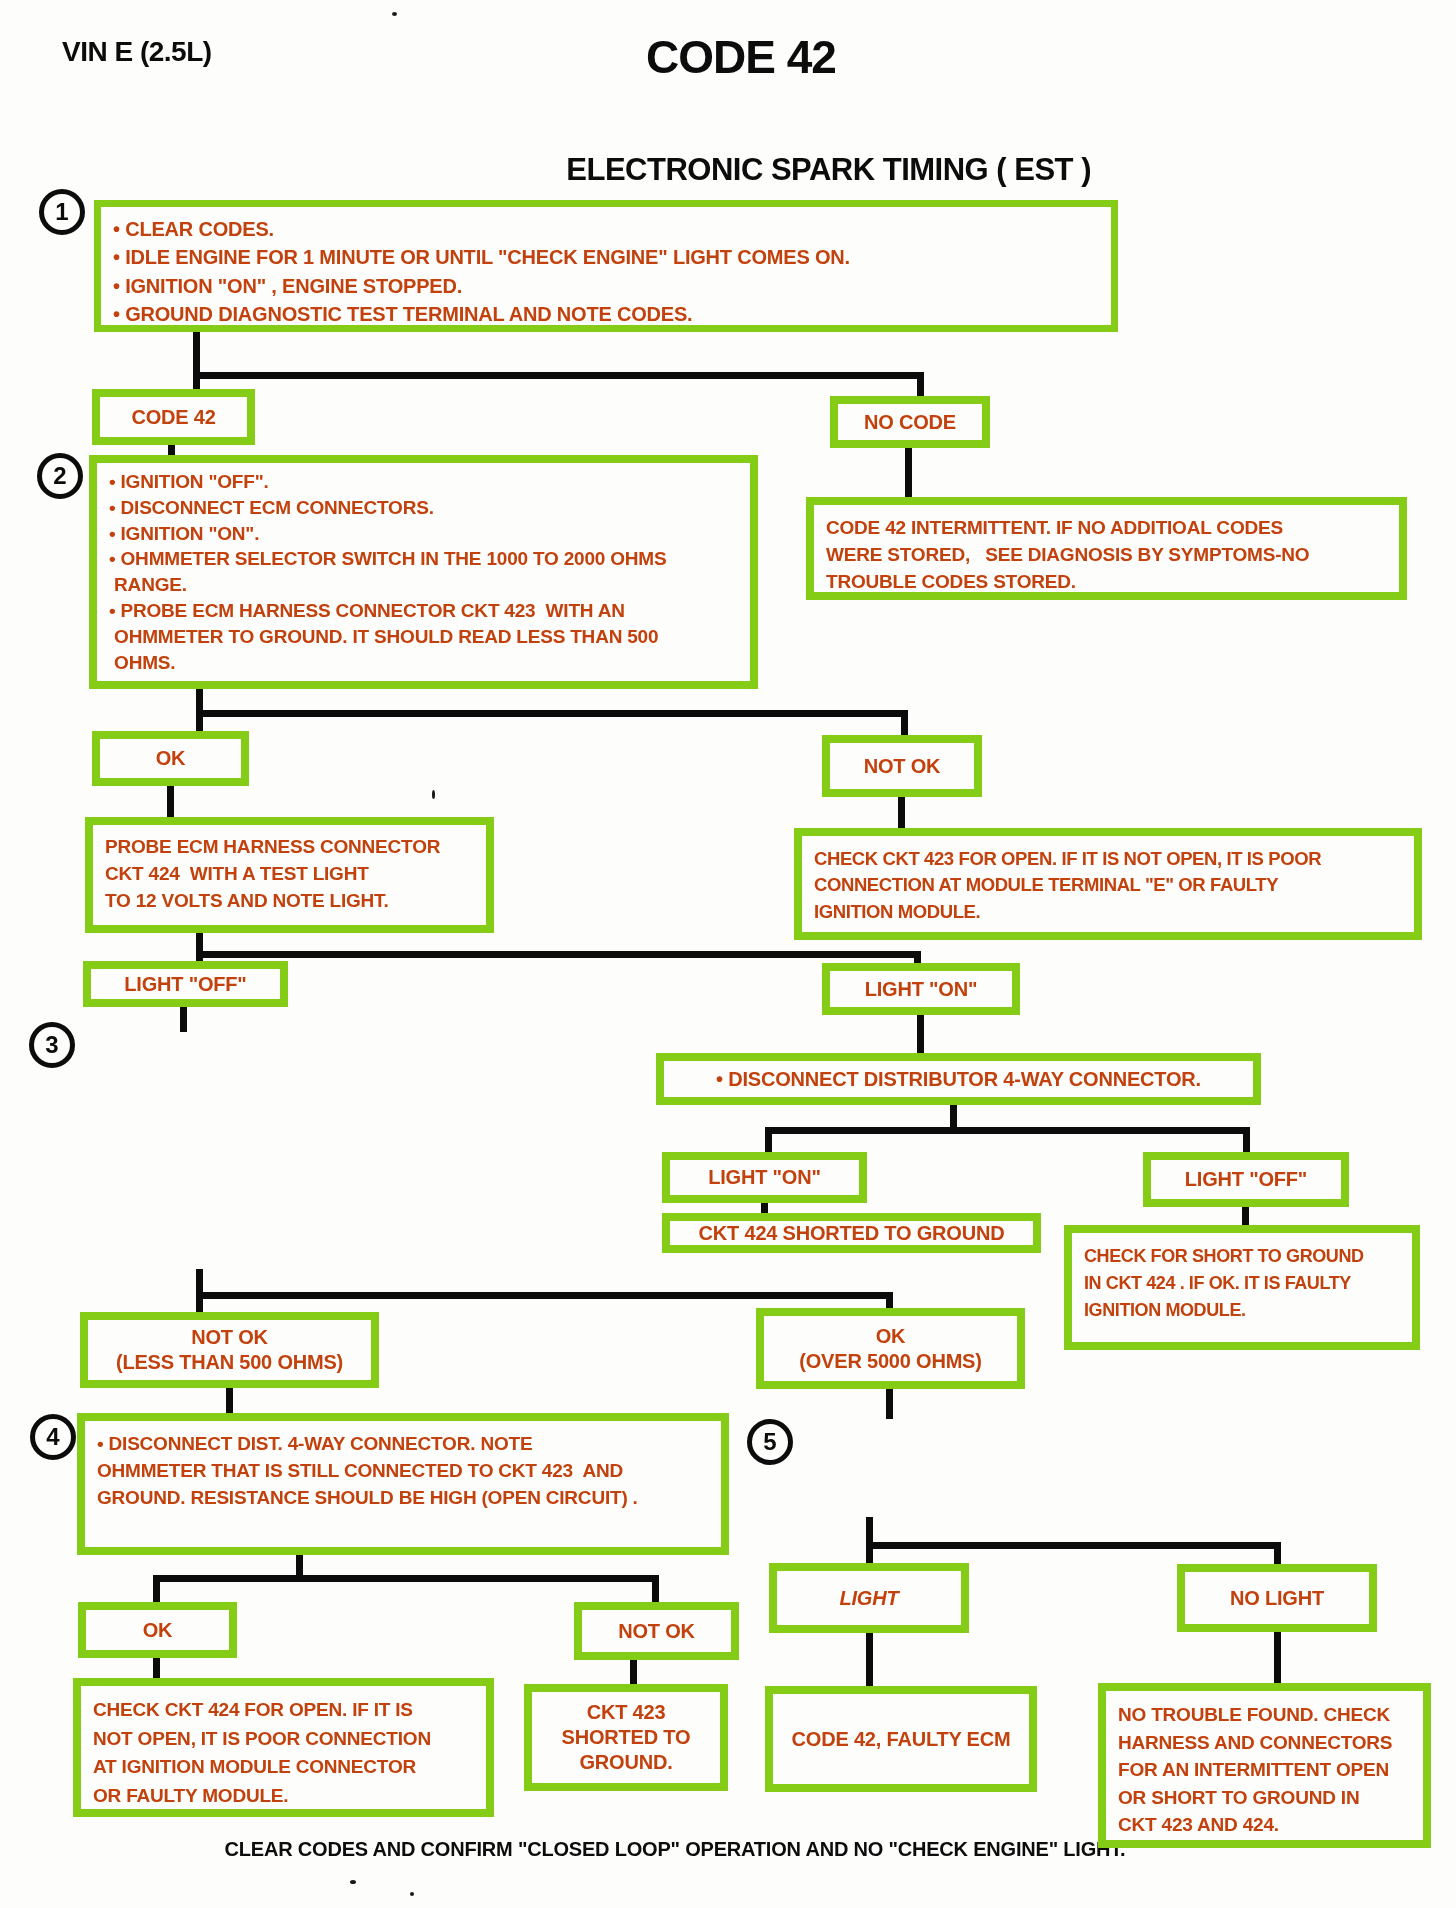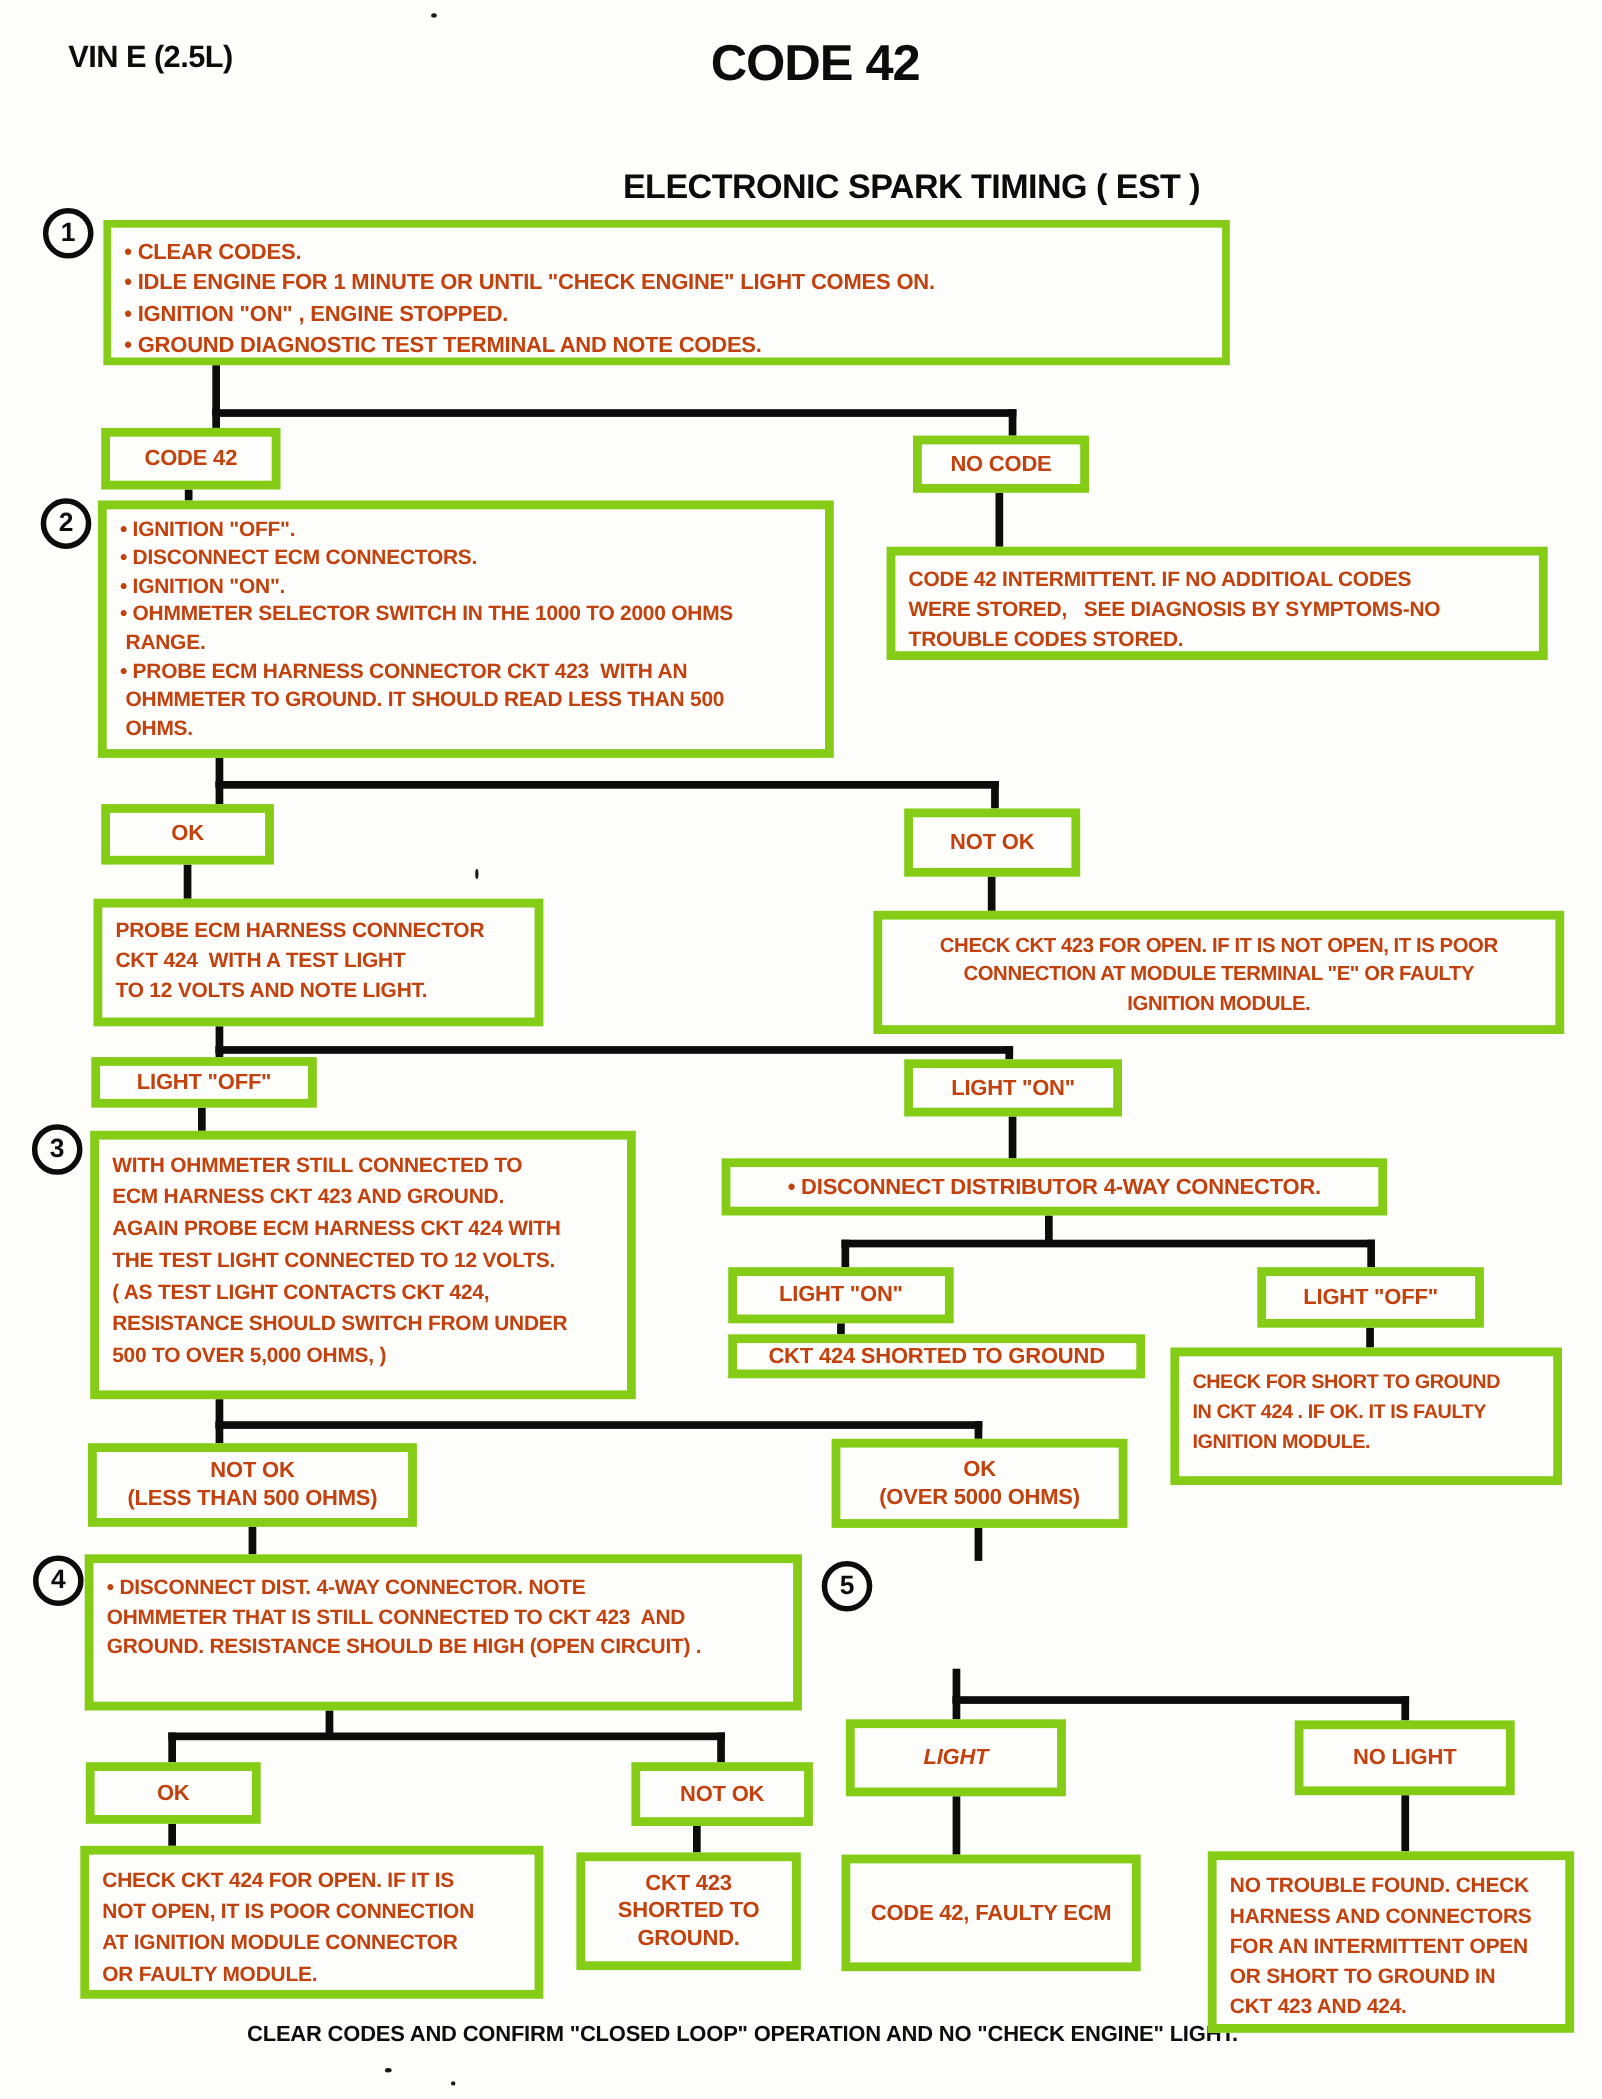--- a/index.html
+++ b/index.html
@@ -104,34 +104,27 @@
   <div class="node txt" style="left:806px;top:497px;width:601px;height:103px;padding-top:10px;">CODE 42 INTERMITTENT. IF NO ADDITIOAL CODES
 WERE STORED,   SEE DIAGNOSIS BY SYMPTOMS-NO
 TROUBLE CODES STORED.</div>
 
   <div class="node lbl" style="left:92px;top:731px;width:157px;height:55px;">OK</div>
   <div class="node lbl" style="left:822px;top:735px;width:160px;height:62px;">NOT OK</div>
 
   <div class="node txt" style="left:85px;top:817px;width:409px;height:116px;padding-top:9px;">PROBE ECM HARNESS CONNECTOR
 CKT 424  WITH A TEST LIGHT
 TO 12 VOLTS AND NOTE LIGHT.</div>
-  <div class="node txt" style="left:794px;top:828px;width:628px;height:112px;font-size:18.5px;letter-spacing:-0.4px;padding-top:10px;text-align:center;">CHECK CKT 423 FOR OPEN. IF IT IS NOT OPEN, IT IS POOR
+  <div class="node txt" style="left:794px;top:828px;width:628px;height:112px;font-size:18.5px;letter-spacing:-0.4px;padding-top:10px;">CHECK CKT 423 FOR OPEN. IF IT IS NOT OPEN, IT IS POOR
 CONNECTION AT MODULE TERMINAL "E" OR FAULTY
 IGNITION MODULE.</div>
 
   <div class="node lbl" style="left:83px;top:961px;width:205px;height:46px;">LIGHT "OFF"</div>
   <div class="node lbl" style="left:822px;top:963px;width:198px;height:52px;">LIGHT "ON"</div>
 
-  <div class="node txt" style="left:82px;top:1028px;width:496px;height:244px;line-height:1.52;padding-top:10px;">WITH OHMMETER STILL CONNECTED TO
-ECM HARNESS CKT 423 AND GROUND.
-AGAIN PROBE ECM HARNESS CKT 424 WITH
-THE TEST LIGHT CONNECTED TO 12 VOLTS.
-( AS TEST LIGHT CONTACTS CKT 424,
-RESISTANCE SHOULD SWITCH FROM UNDER
-500 TO OVER 5,000 OHMS, )</div>
   <div class="node lbl" style="left:656px;top:1053px;width:605px;height:52px;">• DISCONNECT DISTRIBUTOR 4-WAY CONNECTOR.</div>
 
   <div class="node lbl" style="left:662px;top:1152px;width:205px;height:51px;">LIGHT "ON"</div>
   <div class="node lbl" style="left:1143px;top:1152px;width:206px;height:55px;">LIGHT "OFF"</div>
 
   <div class="node lbl" style="left:662px;top:1213px;width:379px;height:40px;">CKT 424 SHORTED TO GROUND</div>
   <div class="node txt" style="left:1064px;top:1225px;width:356px;height:125px;font-size:18px;letter-spacing:-0.4px;line-height:1.5;padding-top:10px;">CHECK FOR SHORT TO GROUND
 IN CKT 424 . IF OK. IT IS FAULTY
 IGNITION MODULE.</div>
 

